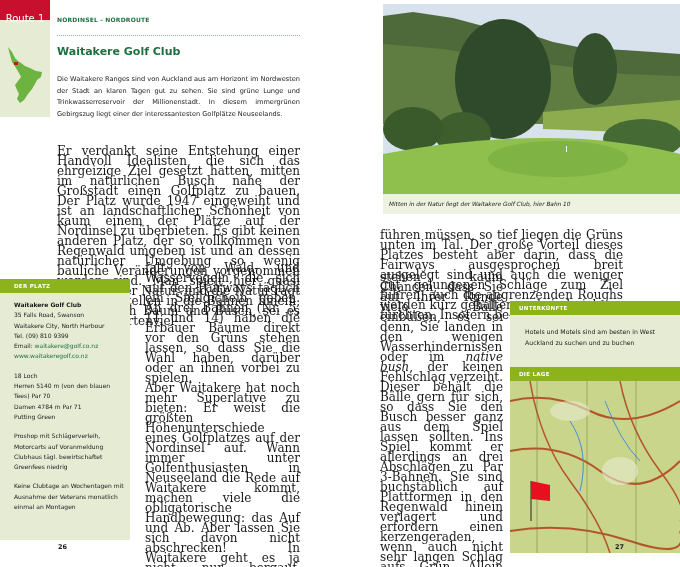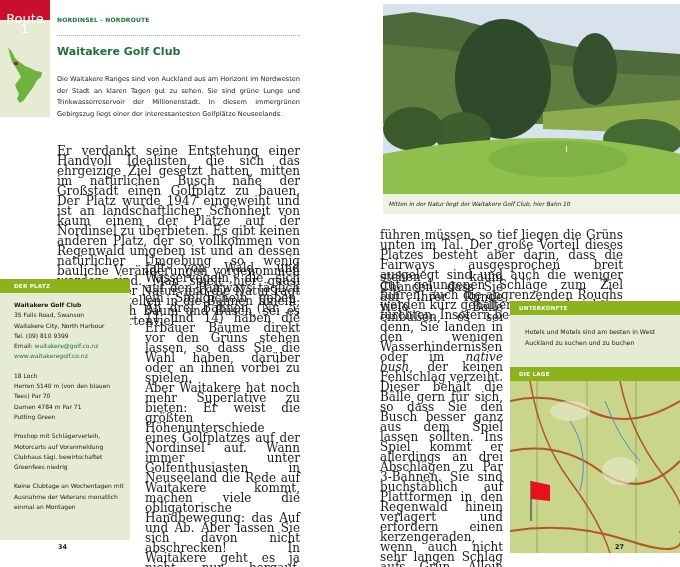--- a/index.html
+++ b/index.html
@@ -3,21 +3,21 @@
 <meta charset="utf-8">
 <style>
   html, body { margin:0; padding:0; }
   body { width:680px; height:567px; background:#ffffff; position:relative; overflow:hidden; font-family:"DejaVu Serif", serif; color:#1a1a1a; }
   .page { position:absolute; top:0; height:567px; }
   #left { left:0; width:340px; }
   #right { left:380px; width:300px; }
 
   
   .route-tab { position:absolute; left:0; top:0; width:50px; height:20px; background:#c8102e; }
-  .route-label { position:absolute; left:0; top:14px; width:50px; height:10px; font-family:"DejaVu Sans", sans-serif; font-size:13px; color:#fff; text-align:center; line-height:10px; }
+  .route-label { position:absolute; left:0; top:14px; width:50px; height:10px; font-family:"DejaVu Sans", sans-serif; font-size:10px; color:#fff; text-align:center; line-height:10px; }
   .route-band { position:absolute; left:0; top:20px; width:50px; height:97px; background:#e6ecd4; }
   .map-nz { position:absolute; left:6px; top:26px; width:38px; height:58px; }
 
   .kicker { position:absolute; left:57px; top:16px; font-family:"DejaVu Sans", sans-serif; font-size:6px; font-weight:bold; color:#1f6f3f; letter-spacing:0.2px; }
   .dotline { position:absolute; left:57px; top:35px; width:243px; border-top:1px dotted #9aa; }
   .title { position:absolute; left:57px; top:45px; font-family:"DejaVu Sans", sans-serif; font-size:11px; font-weight:bold; color:#1f6f3f; }
   .intro { position:absolute; left:57px; top:74px; width:243px; font-family:"DejaVu Sans", sans-serif; font-size:6.6px; line-height:11.5px; text-align:justify; color:#1a1a1a; }
 
   .body-text { font-size:12px; line-height:10px; text-align:justify; color:#1a1a1a; }
   .col1a { position:absolute; left:57px; top:146px; width:243px; }
@@ -83,21 +83,21 @@
         <span>18 Loch</span><br>
         <span>Herren 5140 m (von den blauen Tees) Par 70</span><br>
         <span>Damen 4784 m Par 71</span><br>
         <span>Putting Green</span>
       </p>
       <p>Proshop mit Schlägerverleih, Motorcarts auf Voranmeldung Clubhaus tägl. bewirtschaftet Greenfees niedrig</p>
       <p>Keine Clubtage an Wochentagen mit Ausnahme der Veterans monatlich einmal an Montagen</p>
     </div>
   </div>
 
-  <div class="page-num" style="left:58px; top:543px;">34</div>
+  <div class="page-num" style="left:58px; top:543px;">26</div>
 </div>
 
 <div class="page" id="right">
   <div class="photo">
     <svg width="297" height="190" viewBox="0 0 297 190">
       <rect x="0" y="0" width="297" height="190" fill="#d8e2ec"></rect>
       <path d="M0,12 L30,8 L70,14 L100,22 L140,28 L170,38 L200,44 L240,46 L270,48 L297,50 L297,110 L0,110 Z" fill="#4f6a3a"></path>
       <path d="M0,40 L60,45 L120,55 L180,62 L240,70 L297,72 L297,120 L0,120 Z" fill="#5f7d40"></path>
       <ellipse cx="120" cy="75" rx="48" ry="60" fill="#2f4a2a"></ellipse>
       <ellipse cx="212" cy="65" rx="22" ry="36" fill="#34502d"></ellipse>

